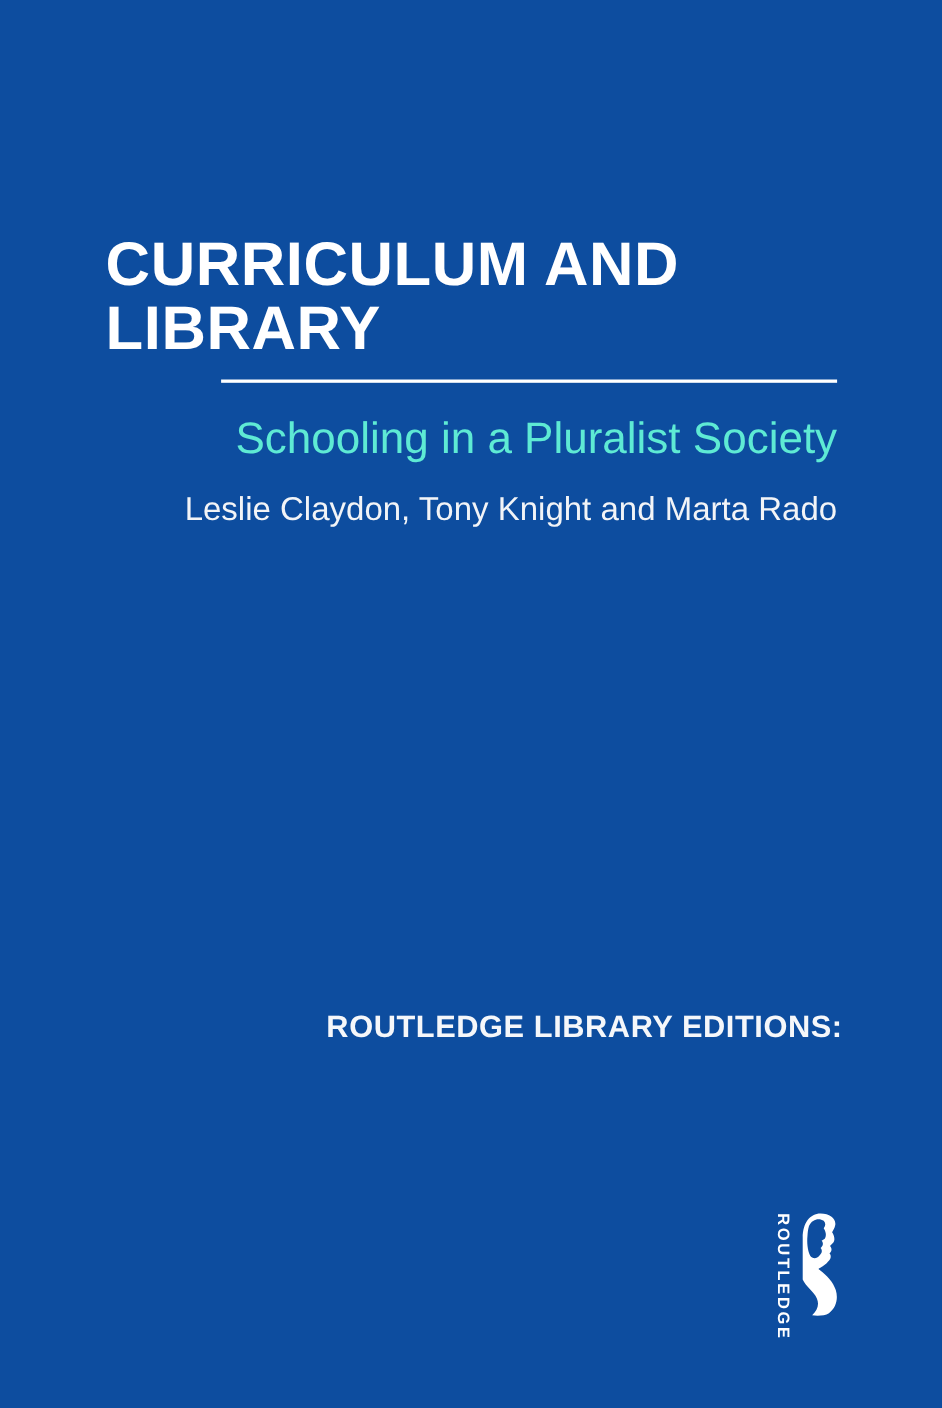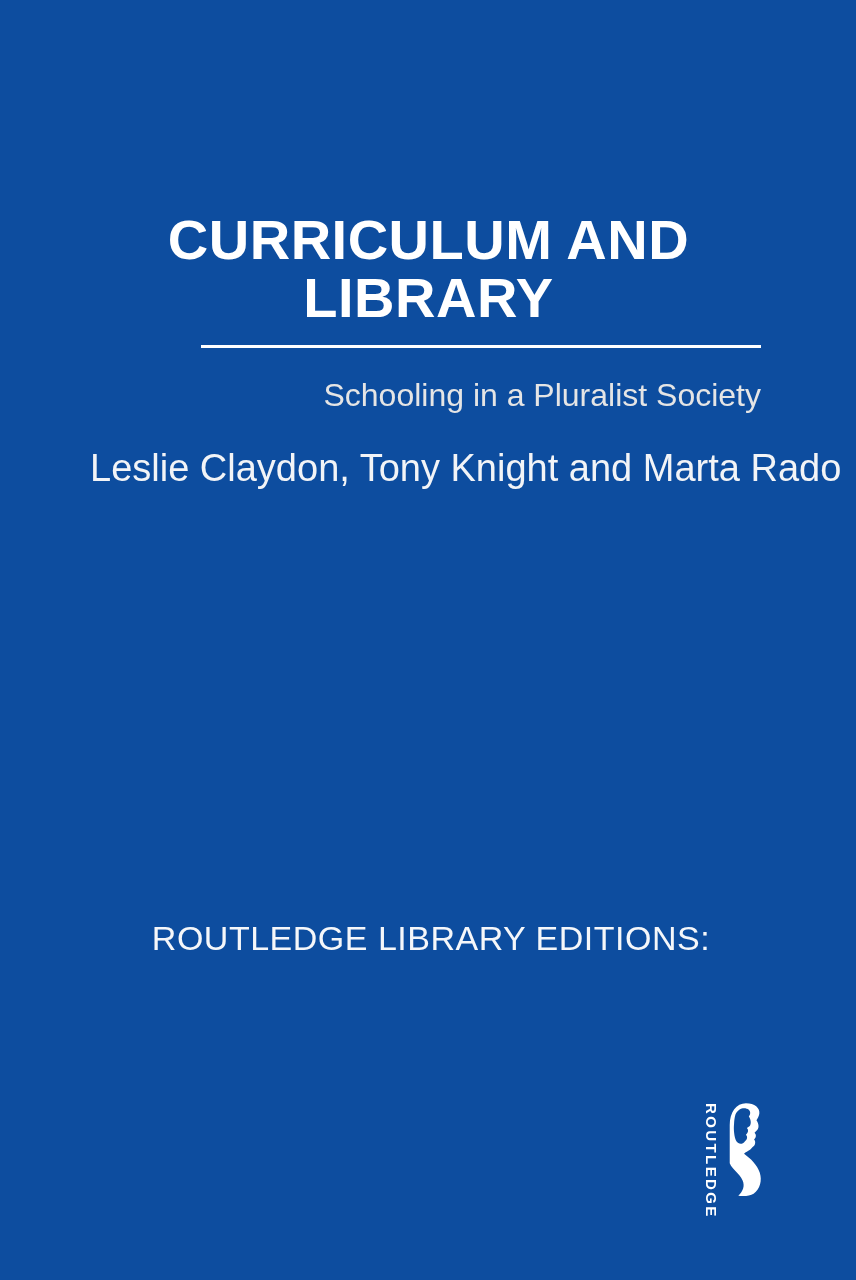--- a/index.html
+++ b/index.html
@@ -14,21 +14,21 @@
     background: var(--bg);
     color: var(--fg);
     overflow: hidden;
   }
 
   .title-block {
     position: absolute;
     top: 211px;
     left: 96px;
     right: 95px;
-    text-align: center;
+    text-align: left;
   }
   .title-line {
     display: block;
     font-size: 56px;
     font-weight: 800;
     letter-spacing: 0.5px;
     line-height: 1.04;
     color: var(--fg);
   }
   .title-rule {
@@ -38,45 +38,45 @@
     height: 3px;
     background: var(--fg);
   }
 
   .subtitle {
     position: absolute;
     top: 377px;
     left: 96px;
     right: 95px;
     text-align: right;
-    font-size: 32px;
+    font-size: 40px;
     font-weight: 400;
-    color: #e5e5e5;
+    color: #5eead4;
   }
 
   .authors {
     position: absolute;
     top: 447px;
     left: 90px;
     right: 95px;
     text-align: right;
-    font-size: 38px;
+    font-size: 30px;
     font-weight: 400;
     color: #f2f4f7;
     white-space: nowrap;
   }
 
   .series-block {
     position: absolute;
     top: 916px;
     left: 96px;
     right: 90px;
-    text-align: center;
-    font-size: 34px;
-    font-weight: 400;
+    text-align: right;
+    font-size: 28px;
+    font-weight: 700;
     line-height: 1.3;
     letter-spacing: 0.5px;
     color: #f5f7fa;
   }
   .series-line { display: block; }
 
   .publisher-logo {
     position: absolute;
     right: 90px;
     bottom: 83px;

